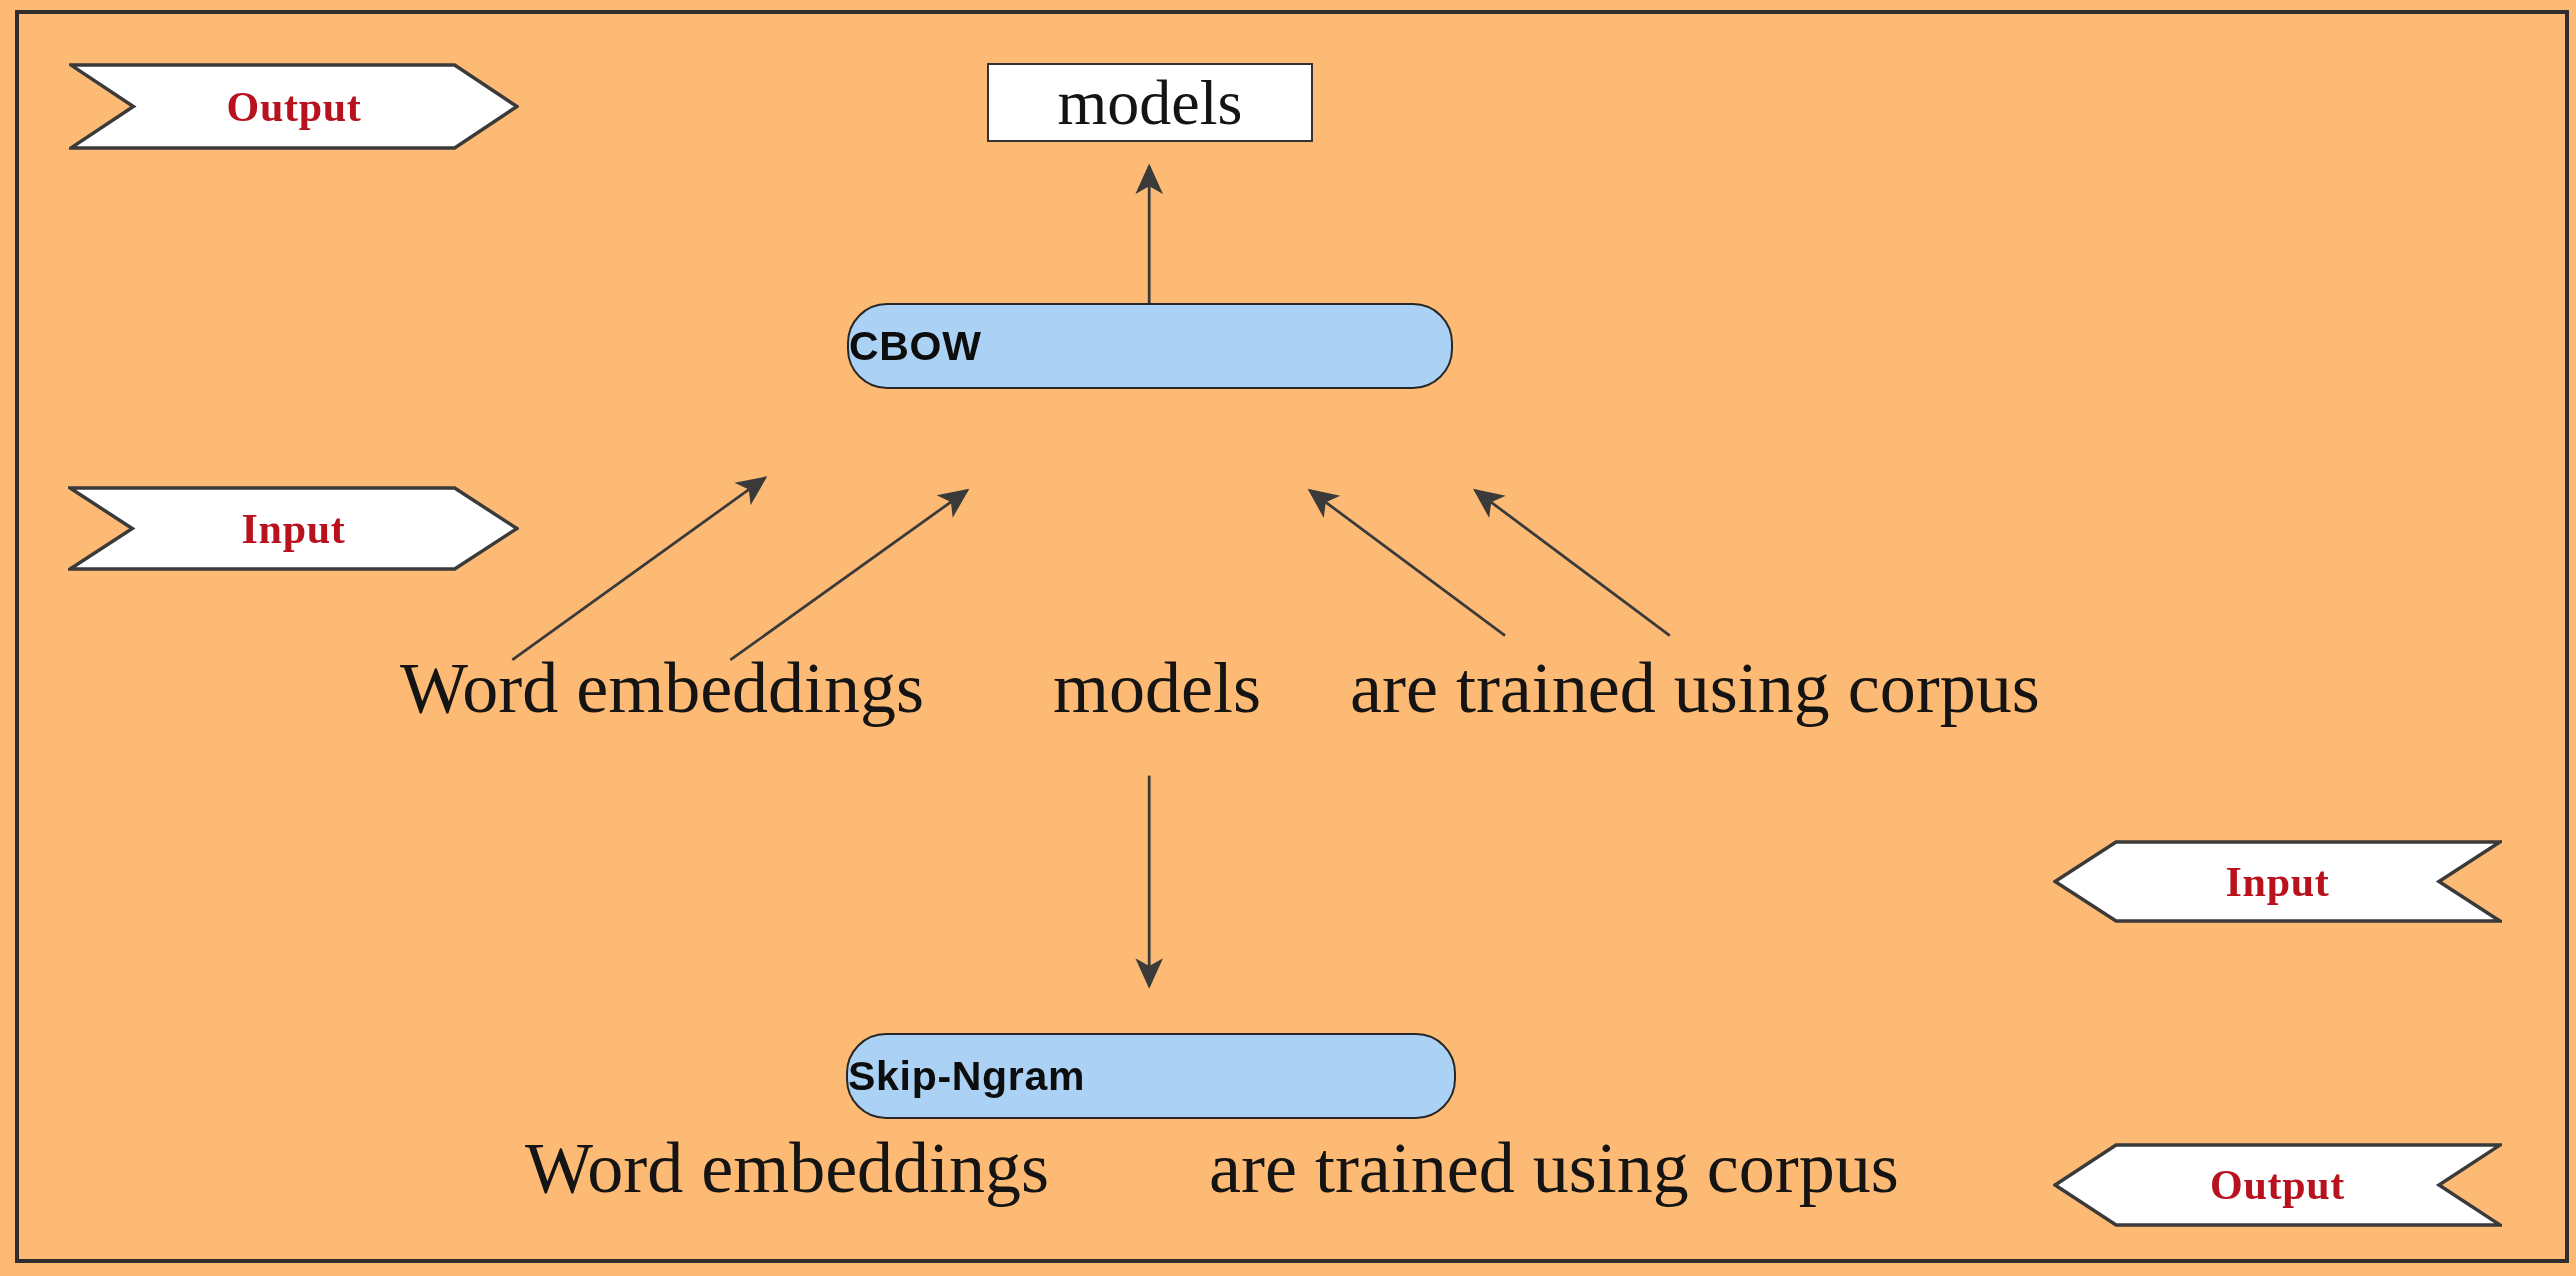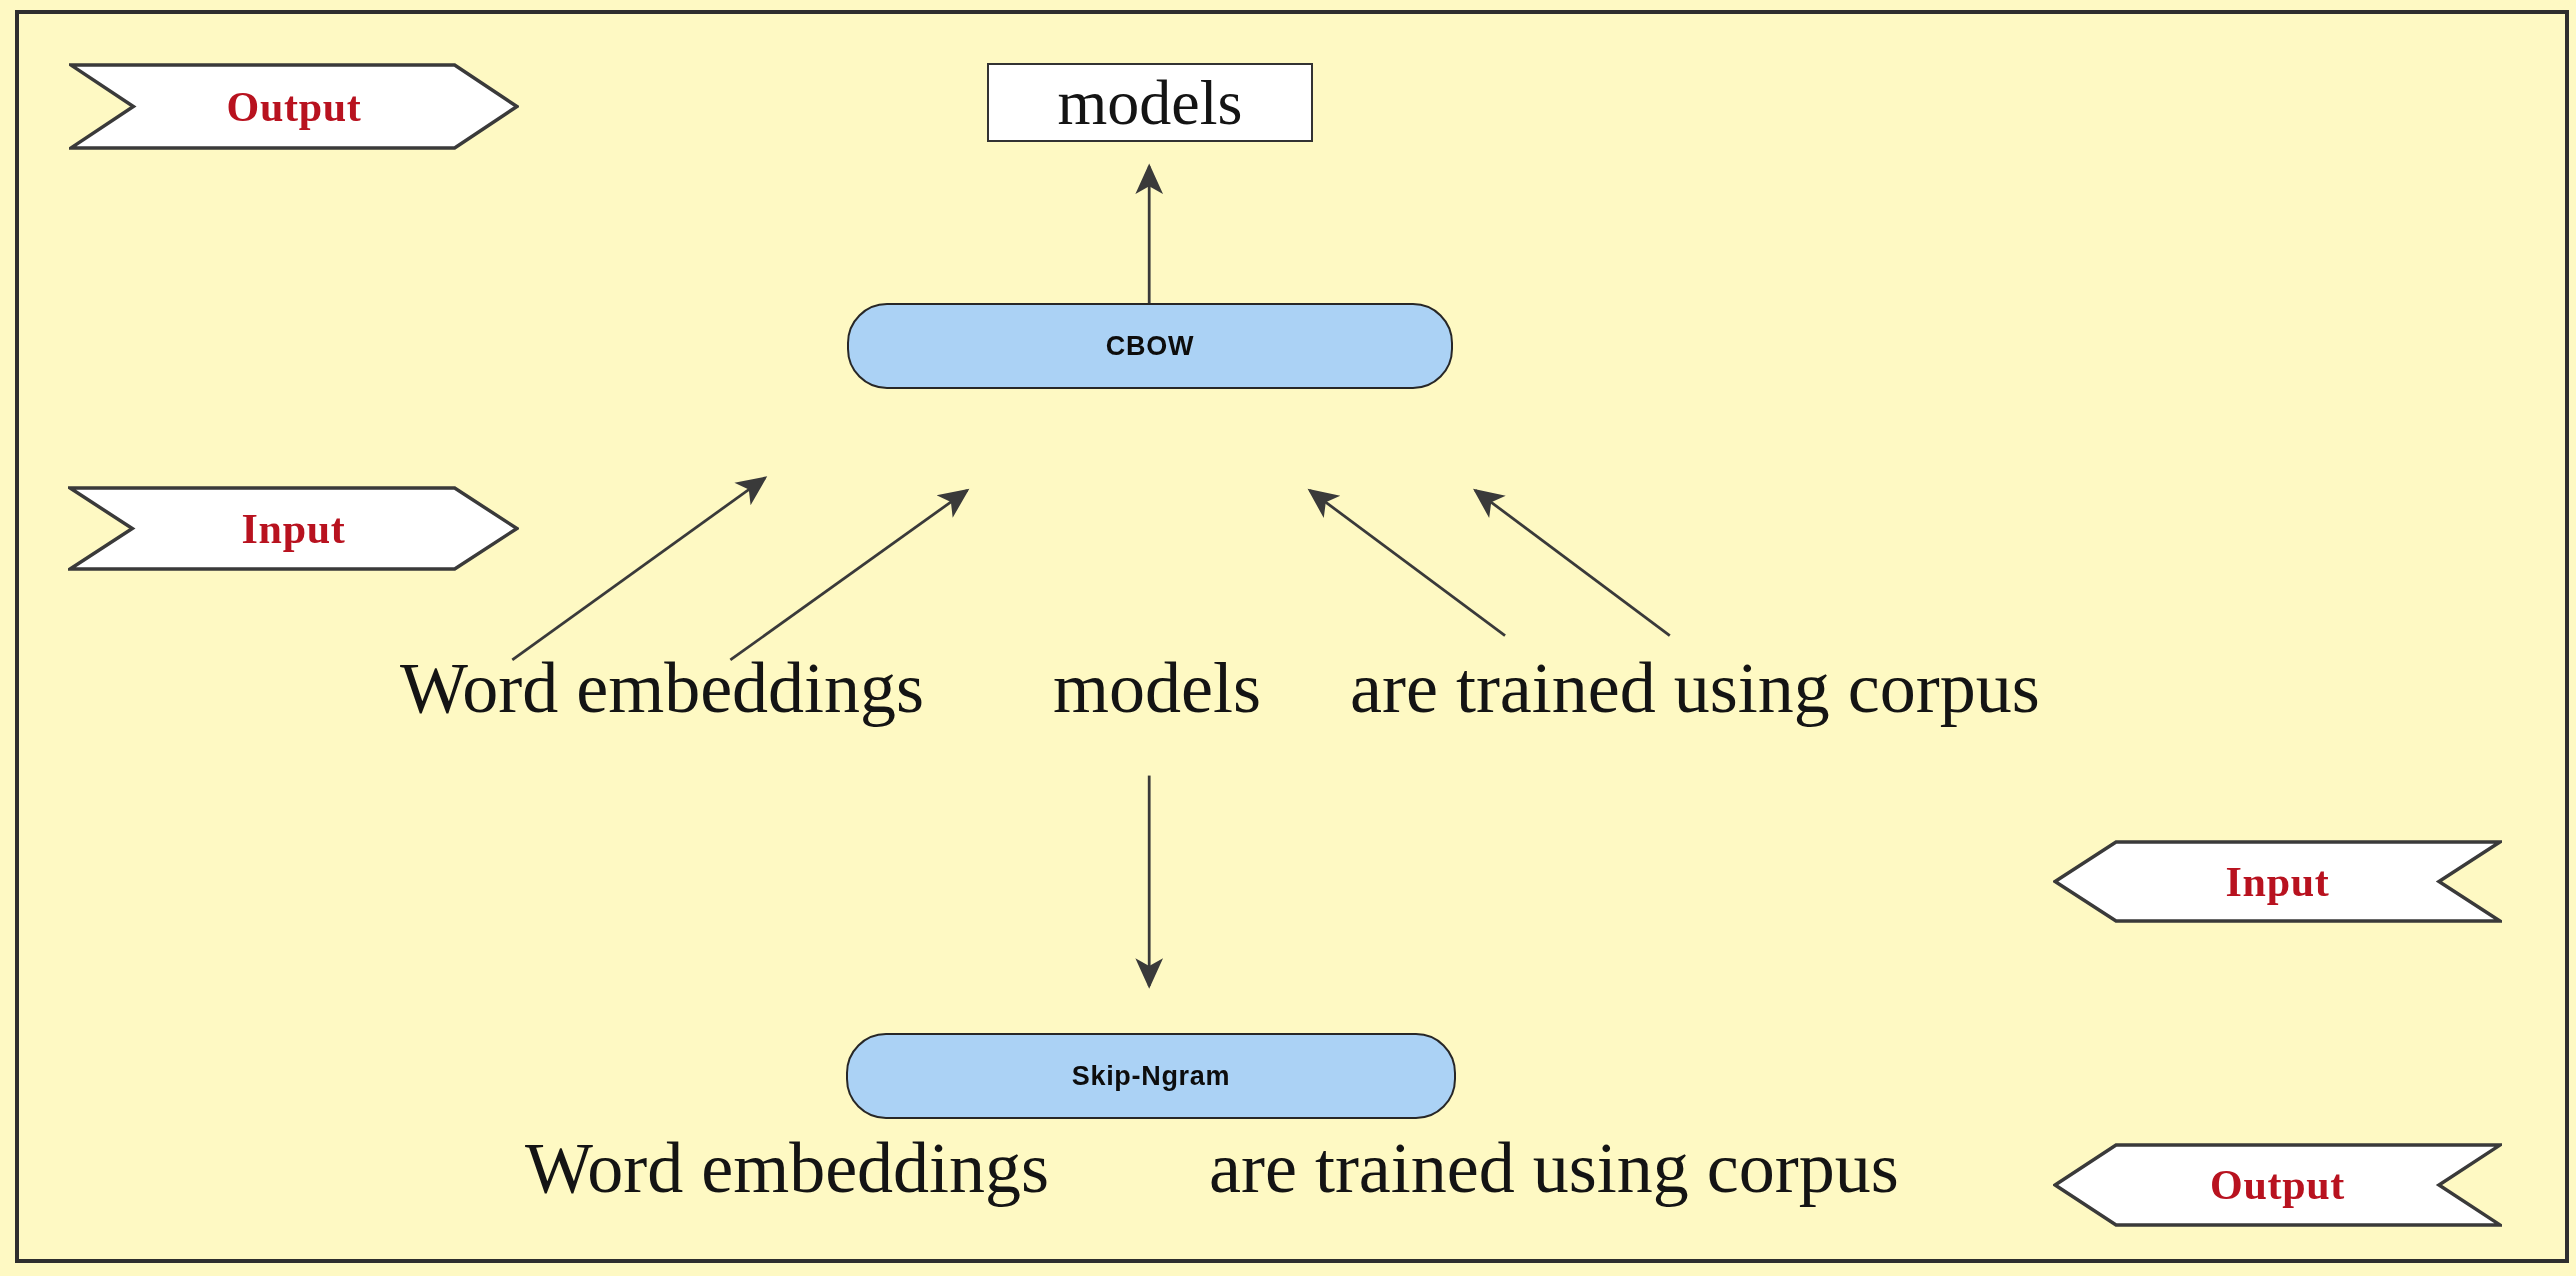--- a/index.html
+++ b/index.html
@@ -1,34 +1,34 @@
 <!DOCTYPE html>
 <html style="--accent: #b8121f; --node: #abd2f5; --line: #2e2e2e;font-size:11px"><head>
 <meta charset="utf-8">
 <style>
   html,body{margin:0;padding:0;background:#ffffff;}
   body{width:2576px;height:1277px;position:relative;overflow:hidden;
        font-family:"Liberation Serif", serif;}
-  .stage{position:absolute;inset:0;background:#fef9c3;padding-left:12px;}
+  .stage{position:absolute;inset:0;background:#fdba74;padding-left:12px;}
   .frame{position:absolute;left:15.2px;top:9.7px;right:7px;bottom:14px;
          border:4.8px solid var(--line,#2e2e2e);background:transparent;}
   
   .banner{position:absolute;display:flex;align-items:center;justify-content:center;}
   .banner svg{position:absolute;inset:0;width:100%;height:100%;}
   .banner .lbl{position:relative;z-index:2;color:var(--accent,#b8121f);
                font-weight:bold;font-size:42px;letter-spacing:0.7px;
                font-family:"Liberation Serif", serif;}
   
   .node-rect{position:absolute;border:2.8px solid #333;background:#fff;
              display:flex;align-items:center;justify-content:center;
              font-size:64px;color:#141414;}
   .pill{position:absolute;border:2.8px solid #272727;background:var(--node,#abd2f5);
-        border-radius:40px;display:flex;align-items:center;justify-content:center;
+        border-radius:40px;display:flex;align-items:center;
         font-family:"Liberation Sans", sans-serif;font-weight:bold;
-        font-size:27px;color:#0d0d0d;letter-spacing:0.7px;}
+        font-size:41px;color:#0d0d0d;letter-spacing:0.7px;}
   
   .word{position:absolute;font-size:72px;line-height:1;color:#141414;
         white-space:nowrap;font-family:"Liberation Serif", serif;}
   
   .arrows{position:absolute;inset:0;width:2576px;height:1277px;}
 </style>
 </head>
 <body>
 
 <div class="stage">

